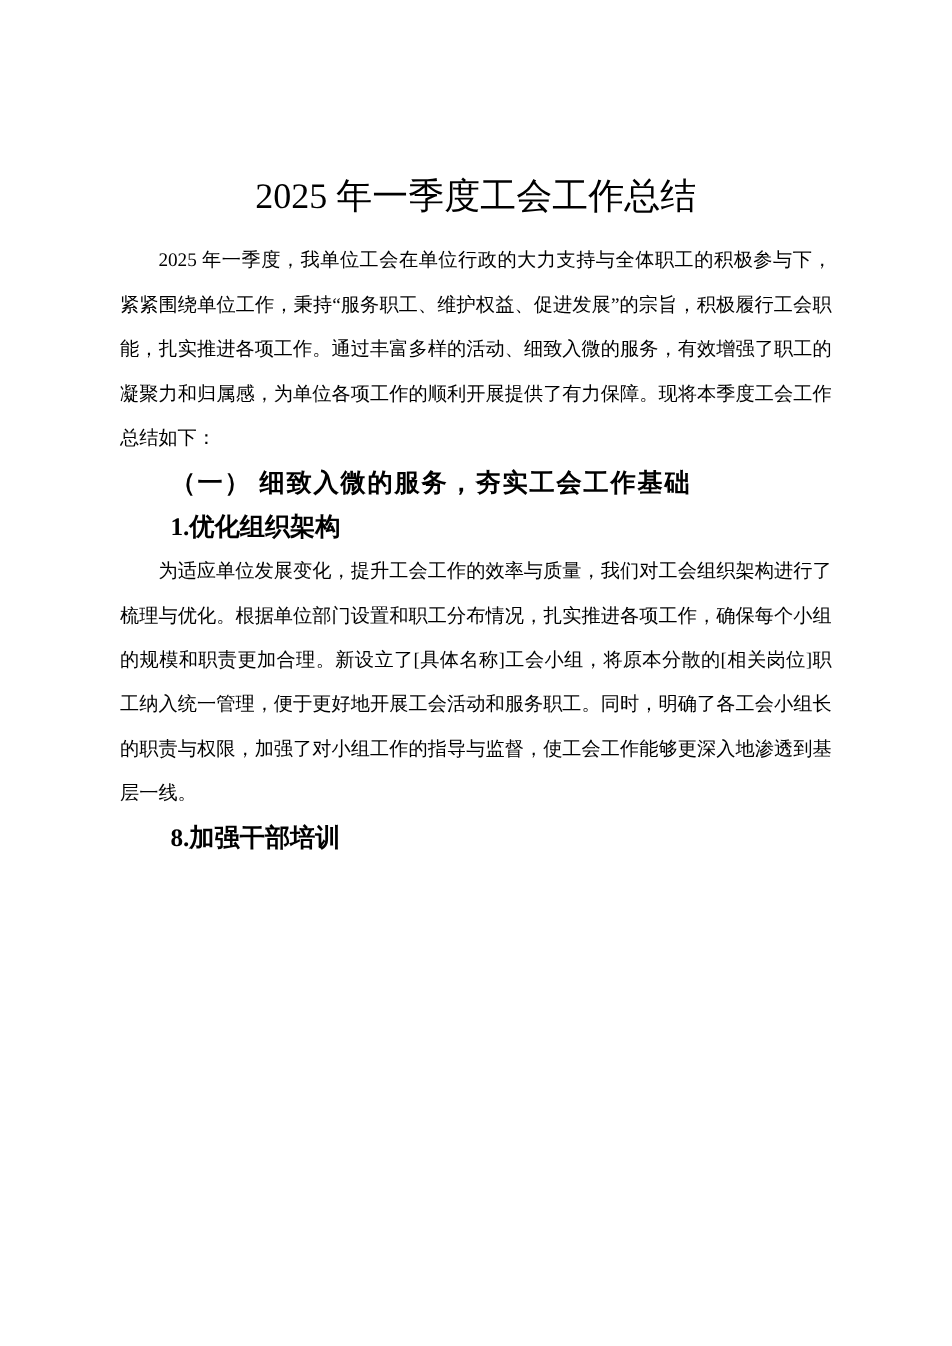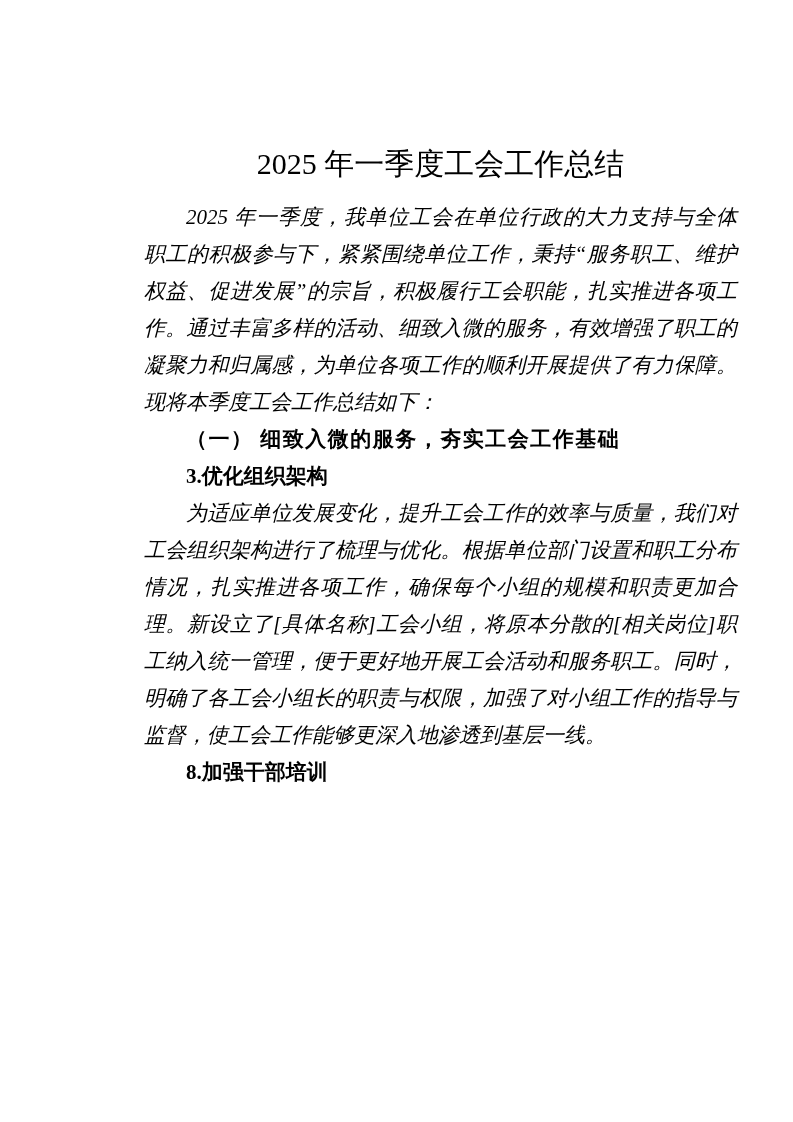--- a/index.html
+++ b/index.html
@@ -13,39 +13,37 @@
     height: 1122px;
     background: #ffffff;
     overflow: hidden;
     color: #000000;
   }
   .content {
     position: absolute;
     left: 100px;
     top: 142px;
     width: 593px;
-    margin-left: 44px;
   }
   .doc-title {
     font-family: "Liberation Serif", "DejaVu Serif", serif;
     font-size: 30px;
     font-weight: 400;
     line-height: 44px;
     text-align: center;
     margin: 0 0 13px 0;
     white-space: nowrap;
   }
   .para {
     font-family: "Liberation Serif", "DejaVu Serif", serif;
-    font-size: 21px;
+    font-size: 16px;
     line-height: 37px;
     text-align: justify;
     text-indent: 2em;
     margin: 0;
-    font-style: italic;
   }
   .h-black {
     font-family: "Liberation Sans", "DejaVu Sans", sans-serif;
     font-weight: 700;
     font-size: 22px;
     line-height: 37px;
     text-indent: 2em;
     margin: 0;
   }
   .h-kai {
@@ -71,20 +69,20 @@
 
 <div class="page">
   <div class="content">
     <h1 class="doc-title">2025 年一季度工会工作总结</h1>
 
     <p class="para">2025 年一季度，我单位工会在单位行政的大力支持与全体职工的积极参与下，紧紧围绕单位工作，秉持“服务职工、维护权益、促进发展”的宗旨，积极履行工会职能，扎实推进各项工作。通过丰富多样的活动、细致入微的服务，有效增强了职工的凝聚力和归属感，为单位各项工作的顺利开展提供了有力保障。现将本季度工会工作总结如下：</p>
 
 
     <h3 class="h-kai">（一） 细致入微的服务，夯实工会工作基础</h3>
 
-    <h4 class="h-num">3.优化组织架构</h4>
+    <h4 class="h-num">1.优化组织架构</h4>
 
     <p class="para">为适应单位发展变化，提升工会工作的效率与质量，我们对工会组织架构进行了梳理与优化。根据单位部门设置和职工分布情况，扎实推进各项工作，确保每个小组的规模和职责更加合理。新设立了[具体名称]工会小组，将原本分散的[相关岗位]职工纳入统一管理，便于更好地开展工会活动和服务职工。同时，明确了各工会小组长的职责与权限，加强了对小组工作的指导与监督，使工会工作能够更深入地渗透到基层一线。</p>
 
     <h4 class="h-num">8.加强干部培训</h4>
 
   </div>
 </div>
 
 </body></html>

